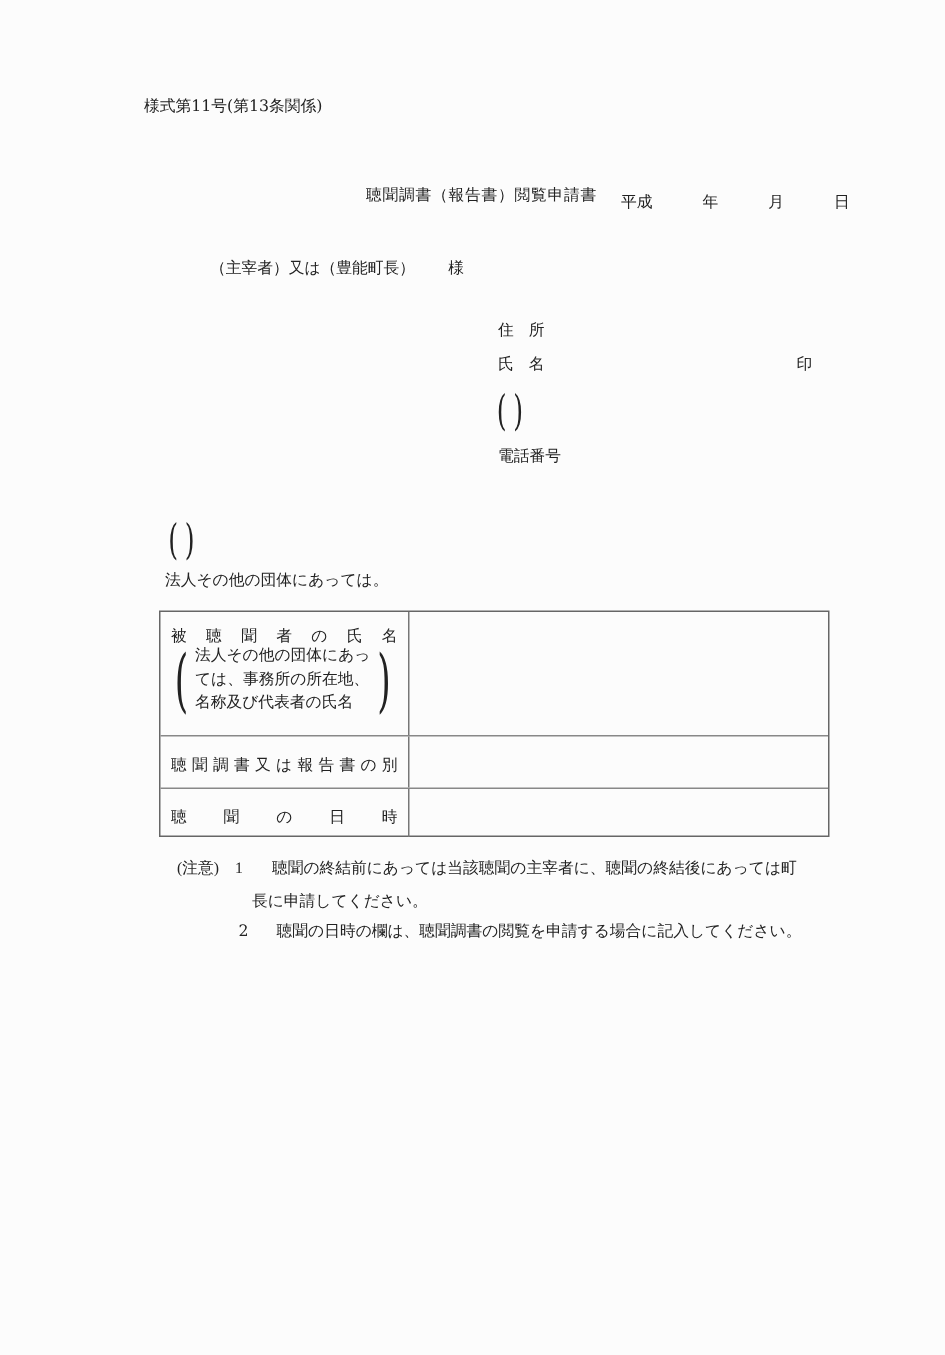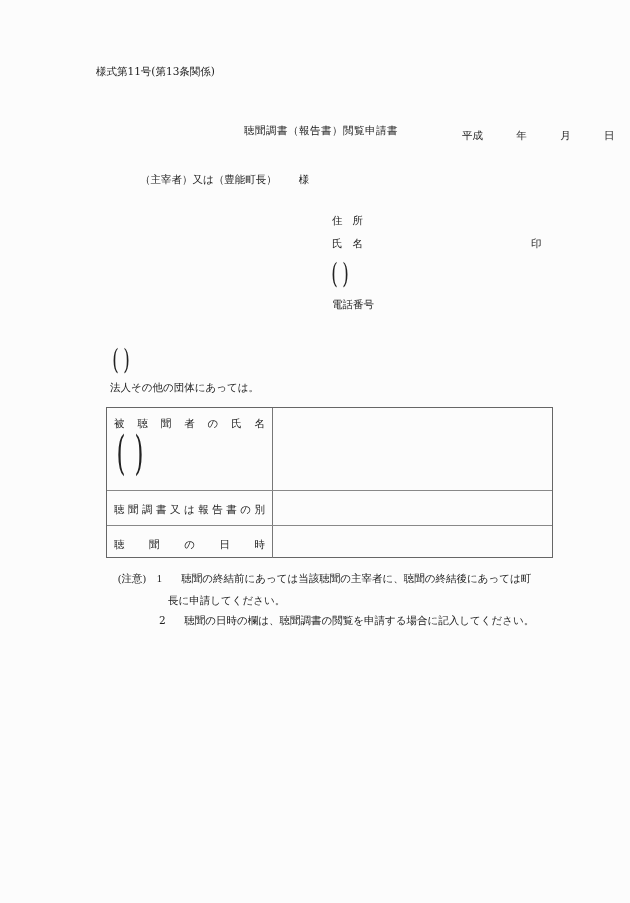--- a/index.html
+++ b/index.html
@@ -16,21 +16,21 @@
       color: #222;
       font-size: 10.5px;
     }
     .abs { position: absolute; white-space: nowrap; line-height: 1; }
 
     .form-no { left: 96px; top: 66px; font-size: 10.5px; }
     .doc-title { left: 244px; top: 86px; font-size: 10.5px; letter-spacing: 0.5px; margin-top: 39px; }
 
     .date-line { left: 414px; top: 130px; font-size: 10.5px; }
     .date-line span { display: inline-block; }
-    .date-line .era { margin-right: 30px; margin-left: 48px; }
+    .date-line .era { margin-right: 30px; }
     .date-line .yr { margin-right: 30px; }
     .date-line .mo { margin-right: 30px; }
 
     .addressee { left: 140px; top: 174px; font-size: 10.5px; }
     .addressee .sama { margin-left: 22px; }
 
     .applicant-address { left: 332px; top: 215px; }
     .applicant-name { left: 332px; top: 238px; }
     .seal { left: 531px; top: 238px; }
     .spaced2 span { display: inline-block; }
@@ -148,20 +148,25 @@
         <span>被</span>
         <span>聴</span>
         <span>聞</span>
         <span>者</span>
         <span>の</span>
         <span>氏</span>
         <span>名</span>
       </div>
       <div class="subnote">
         <span class="paren">(</span>
+        <div class="lines">
+          <div>法人その他の団体にあっ</div>
+          <div>ては、事務所の所在地、</div>
+          <div>名称及び代表者の氏名</div>
+        </div>
         <span class="paren">)</span>
       </div>
     </div>
     <div class="value-cell"></div>
   </div>
 
   <div class="row r2">
     <div class="label-cell">
       <div class="justify">
         <span>聴</span>

